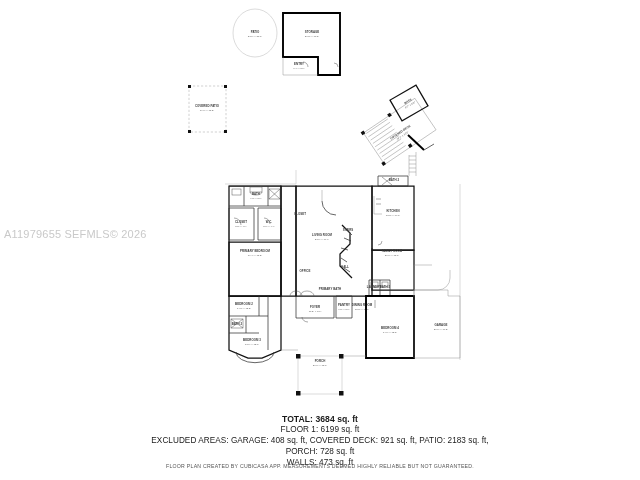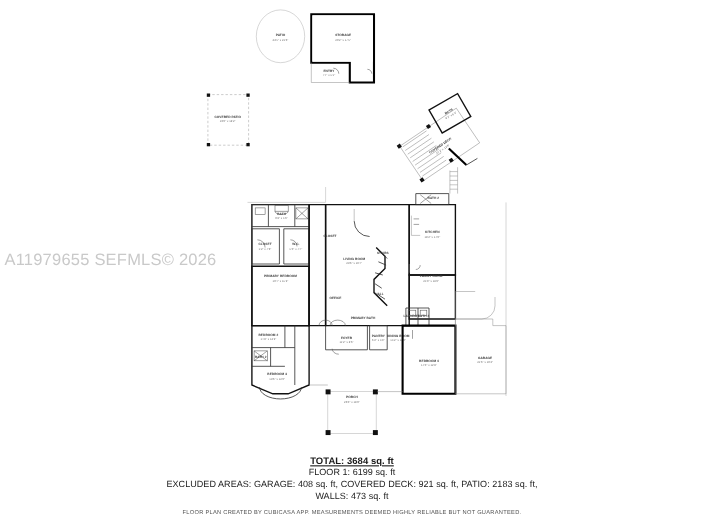--- a/index.html
+++ b/index.html
@@ -12,42 +12,42 @@
     overflow:hidden;
     color:#000;
   }
   #plan-root{position:absolute;left:0;top:0;width:640px;height:480px;}
   .svg-layer{position:absolute;left:0;top:0;width:640px;height:480px;}
 
   
   #watermark{
     position:absolute;
     left:4px;top:228px;
-    font-size:15px;
+    font-size:11px;
     letter-spacing:.2px;
     color:#c9c9c9;
     white-space:nowrap;
     font-family:"Liberation Sans", sans-serif;
   }
 
   
   #summary{
     position:absolute;
     left:0;top:414px;width:640px;
     text-align:center;
     line-height:1.32;
   }
   #summary .line{
     font-size:8.2px;
     color:#1a1a1a;
     white-space:nowrap;
     letter-spacing:.05px;
   }
   #summary .total{font-size:8.6px;}
-  #summary .total b{font-weight:bold;text-decoration:underline;}
+  #summary .total b{font-weight:bold;}
   #disclaimer{
     position:absolute;
     left:0;top:463px;width:640px;
     text-align:center;
     font-size:5.2px;
     color:#555;
     letter-spacing:.25px;
     white-space:nowrap;
   }
 
@@ -312,18 +312,19 @@
     </g>
 
   </svg>
 
   <div id="summary">
     <div class="line total">
       <b>TOTAL: 3684 sq. ft</b>
     </div>
     <div class="line">FLOOR 1: 6199 sq. ft</div>
     <div class="line">EXCLUDED AREAS: GARAGE: 408 sq. ft, COVERED DECK: 921 sq. ft, PATIO: 2183 sq. ft,</div>
+    <div class="line">PORCH: 728 sq. ft</div>
     <div class="line">WALLS: 473 sq. ft</div>
   </div>
 
   <div id="disclaimer">FLOOR PLAN CREATED BY CUBICASA APP. MEASUREMENTS DEEMED HIGHLY RELIABLE BUT NOT GUARANTEED.</div>
 
 </div>
 
 </body></html>

